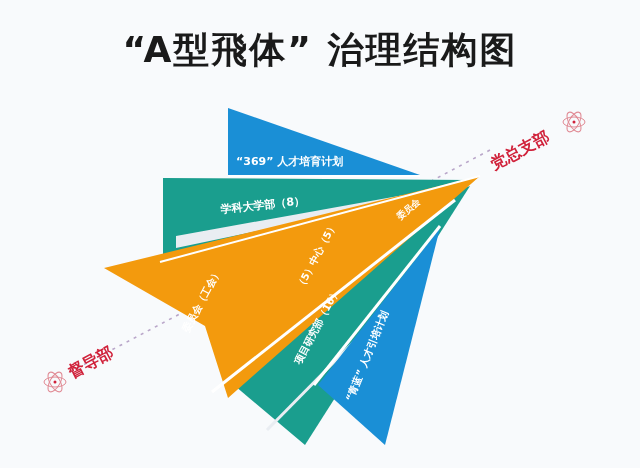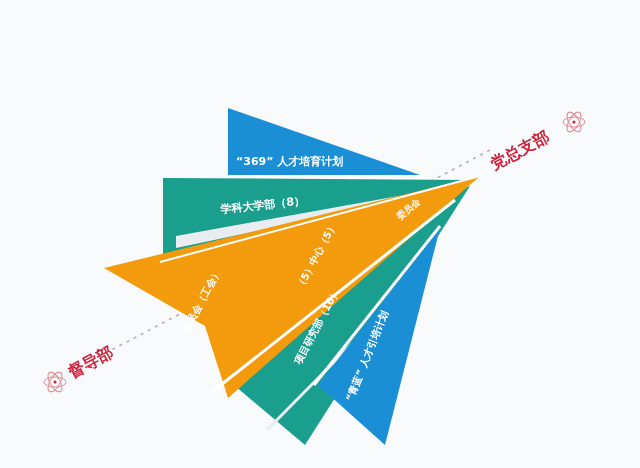--- a/index.html
+++ b/index.html
@@ -43,20 +43,21 @@
       font-family: "DejaVu Sans", "Liberation Sans", sans-serif;
       font-weight: bold;
       fill: #d0213a;
     }
   </style>
 </head>
 <body>
 
 <div class="canvas">
 
+  <div class="title">“A型飛体” 治理结构图</div>
 
   <svg class="diagram" width="640" height="468" viewBox="0 0 640 468">
 
     <line x1="70" y1="372" x2="490" y2="150" stroke="#b9a6c9" stroke-width="1.6" stroke-dasharray="3,5"></line>
 
     <polygon points="228,108 228,175 420,175" fill="#1a8fd6"></polygon>
     <line x1="228" y1="176" x2="420" y2="176" stroke="#ffffff" stroke-width="2"></line>
 
     <polygon points="163,178 163,262 470,180" fill="#1a9e8e"></polygon>
     <polygon points="176,236 176,248 425,196 415,193" fill="#e9edf2"></polygon>

